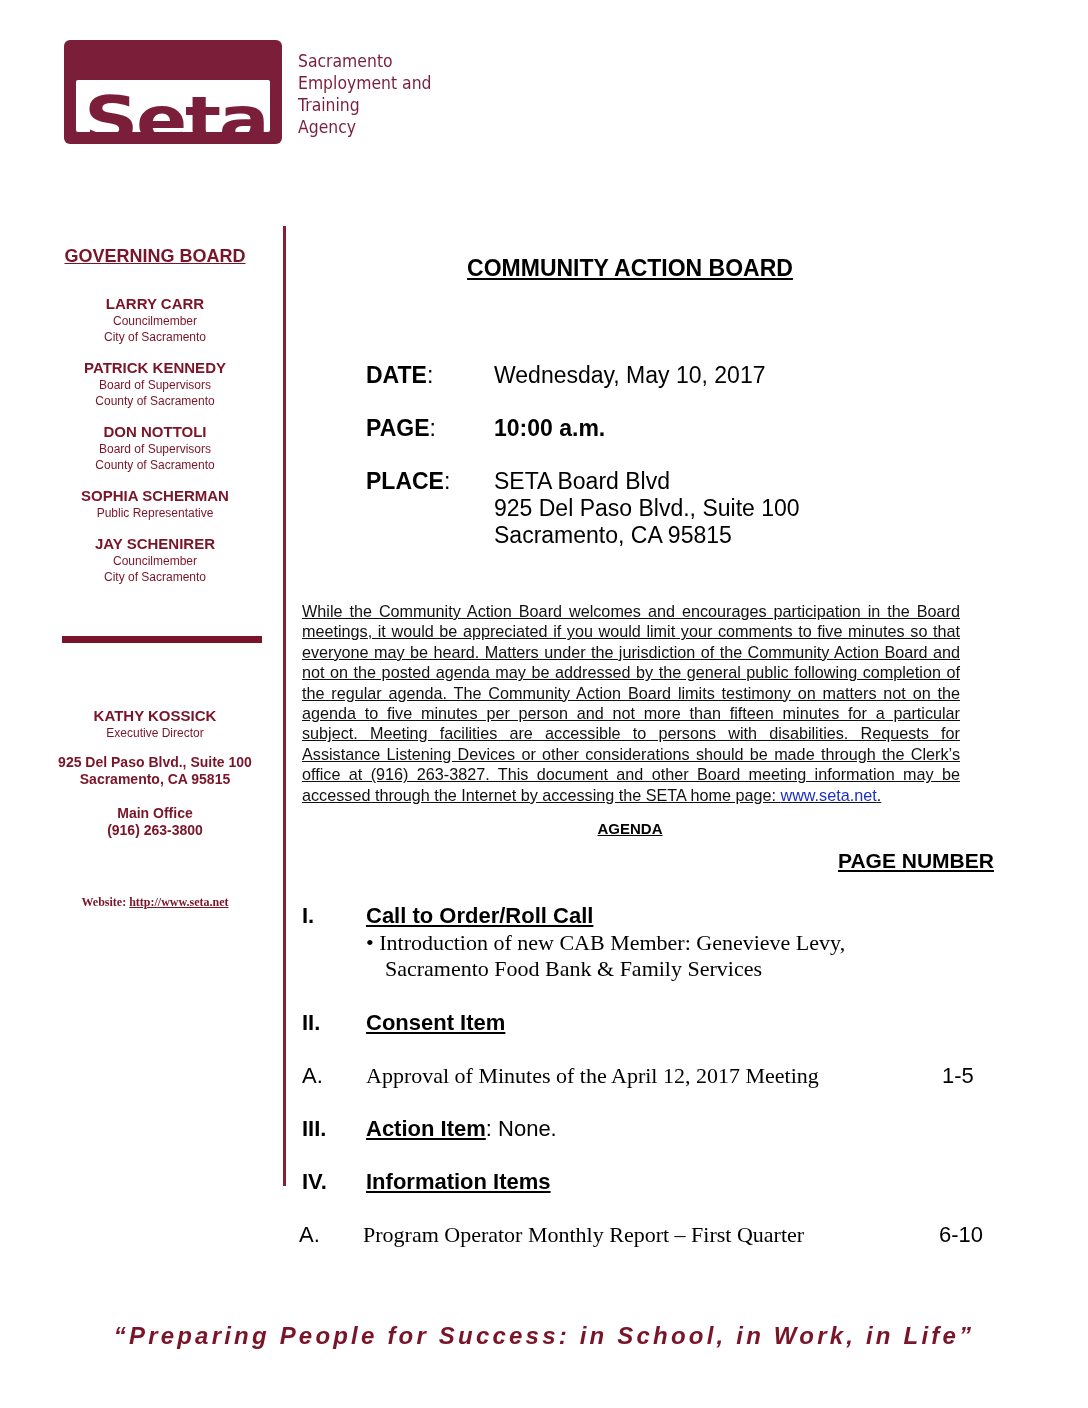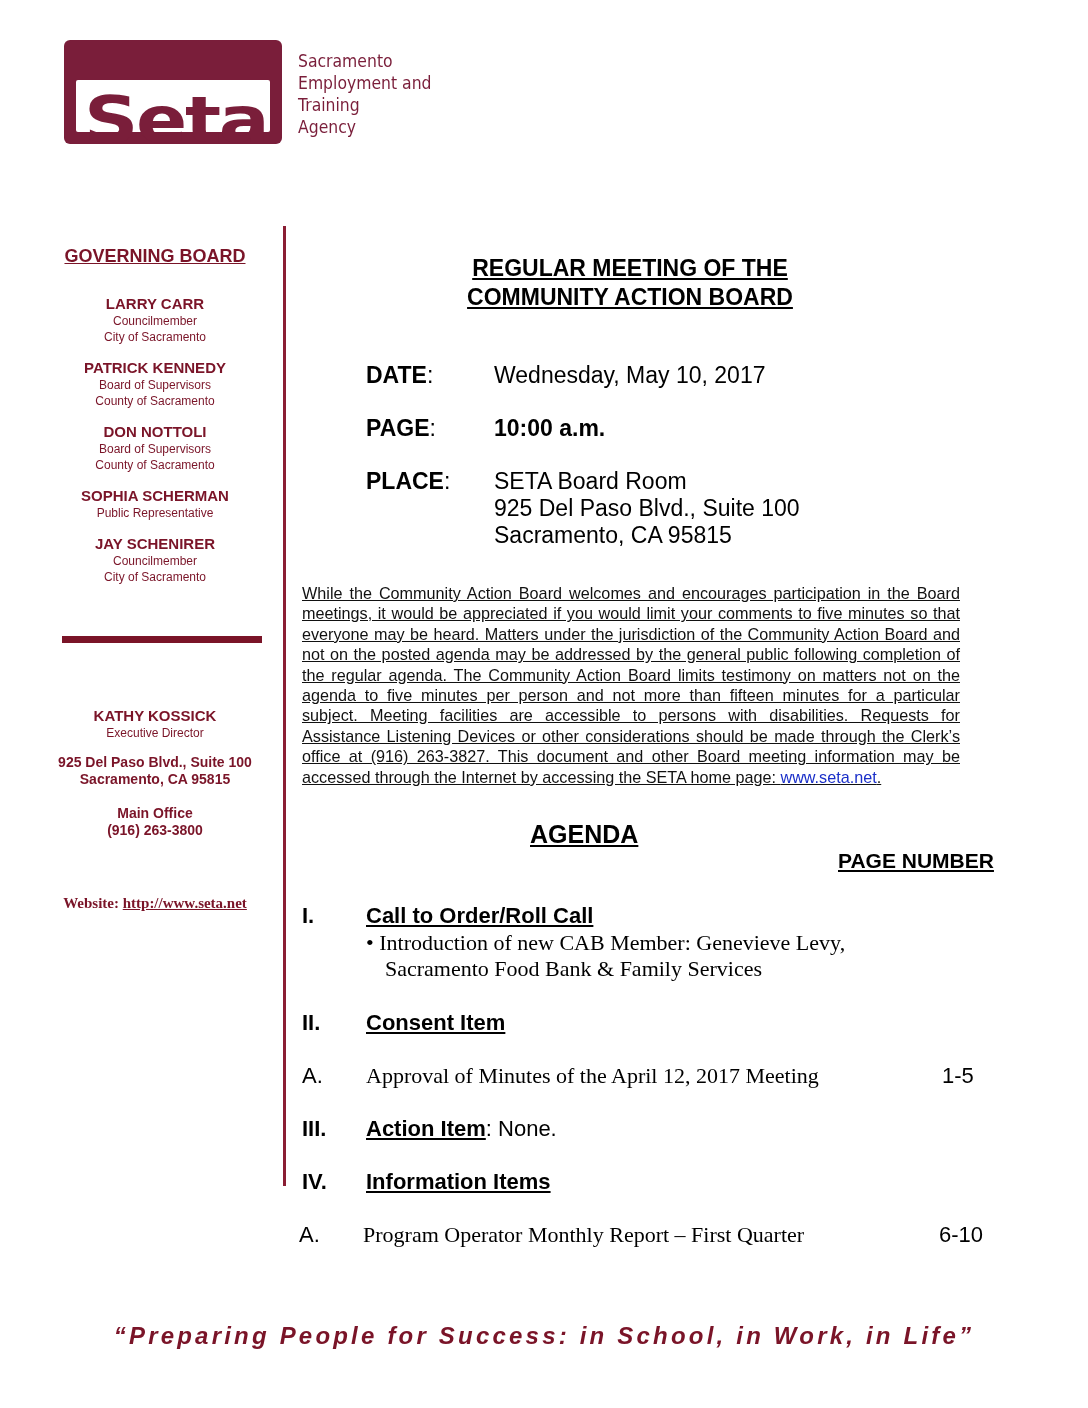--- a/index.html
+++ b/index.html
@@ -47,21 +47,21 @@
       position: absolute; left: 62px; top: 636px; width: 200px; height: 7px;
       background: #7a1428;
     }
     .director { position: absolute; left: 40px; top: 676px; width: 230px; text-align: center; color:#7a1428;margin-top:31px; }
     .director .name { font-weight: bold; font-size: 15px; line-height: 18px; }
     .director .title { font-size: 12px; line-height: 16px; }
     .director .addr { font-weight: bold; font-size: 14px; line-height: 17px; margin-top: 13px; }
     .director .phone-block { font-weight: bold; font-size: 14px; line-height: 17px; margin-top: 17px; }
     .website {
       position: absolute; left: 40px; top: 895px; width: 230px; text-align: center;
-      font-family: "Liberation Serif", serif; font-weight: bold; font-size: 15px; color: #7a1428;
+      font-family: "Liberation Serif", serif; font-weight: bold; font-size: 12px; color: #7a1428;
     }
     .website a { color: #7a1428; text-decoration: underline; }
 
     .vdivider {
       position: absolute; left: 283px; top: 226px; width: 3px; height: 960px;
       background: #8a1e34;
     }
 
     
     .main-title {
@@ -69,29 +69,29 @@
       font-weight: bold; font-size: 23px; line-height: 29px;
     }
     .main-title span { text-decoration: underline; }
 
     .meta-row { position: absolute; left: 366px; font-size: 23px; line-height: 27px; }
     .meta-label { position: absolute; left: 0; white-space: nowrap; }
     .meta-label b { font-weight: bold; }
     .meta-value { position: absolute; left: 128px; white-space: nowrap; }
 
     .notice {
-      position: absolute; left: 302px; top: 583px; width: 658px;
+      position: absolute; left: 302px; top: 601px; width: 658px;
       font-size: 16.2px; line-height: 20.4px; text-align: justify;
       text-decoration: underline; color: #111;
     }
     .notice a { color: #1a2fc9; }
 
     .agenda-title {
-      position: absolute; left: 530px; top: 820px; width: 200px; 
-      font-weight: bold; font-size: 25px; text-decoration: underline;
+      position: absolute; left: 530px; top: 820px; width: 200px; text-align: center;
+      font-weight: bold; font-size: 15px; text-decoration: underline;
     }
     .page-number-hdr {
       position: absolute; left: 838px; top: 849px; font-weight: bold; font-size: 21px;
       text-decoration: underline; white-space: nowrap;
     }
 
     .ag-row { position: absolute; font-size: 22px; line-height: 26px; white-space: nowrap; }
     .ag-num { position: absolute; font-weight: bold; }
     .ag-num.plain { font-weight: normal; }
     .ag-head { position: absolute; font-weight: bold; text-decoration: underline; }
@@ -163,36 +163,35 @@
   </div>
 </div>
 
 <div class="website">
   <span>Website: </span><a>http://www.seta.net</a>
 </div>
 
 <div class="vdivider"></div>
 
 <div class="main-title">
-  <div><span>REGULAR MEETING OF THE</span></div>
   <div><span>COMMUNITY ACTION BOARD</span></div>
 </div>
 
 <div class="meta-row" style="top:362px;">
   <div class="meta-label"><b>DATE</b><span>:</span></div>
   <div class="meta-value">Wednesday, May 10, 2017</div>
 </div>
 <div class="meta-row" style="top:415px;">
   <div class="meta-label"><b>PAGE</b><span>:</span></div>
   <div class="meta-value" style="font-weight:bold;">10:00 a.m.</div>
 </div>
 <div class="meta-row" style="top:468px;">
   <div class="meta-label"><b>PLACE</b><span>:</span></div>
   <div class="meta-value">
-    <div>SETA Board Room</div>
+    <div>SETA Board Blvd</div>
     <div>925 Del Paso Blvd., Suite 100</div>
     <div>Sacramento, CA  95815</div>
   </div>
 </div>
 
 <div class="notice">
   <span>While the Community Action Board welcomes and encourages participation in the Board meetings, it would be appreciated if you would limit your comments to five minutes so that everyone may be heard.  Matters under the jurisdiction of the Community Action Board and not on the posted agenda may be addressed by the general public following completion of the regular agenda.  The Community Action Board limits testimony on matters not on the agenda to five minutes per person and not more than fifteen minutes for a particular subject.  Meeting facilities are accessible to persons with disabilities.  Requests for Assistance Listening Devices or other considerations should be made through the Clerk’s office at (916) 263-3827.  This document and other Board meeting information may be accessed through the Internet by accessing the SETA home page: </span><a>www.seta.net</a><span>.</span>
 </div>
 
 <div class="agenda-title">AGENDA</div>

